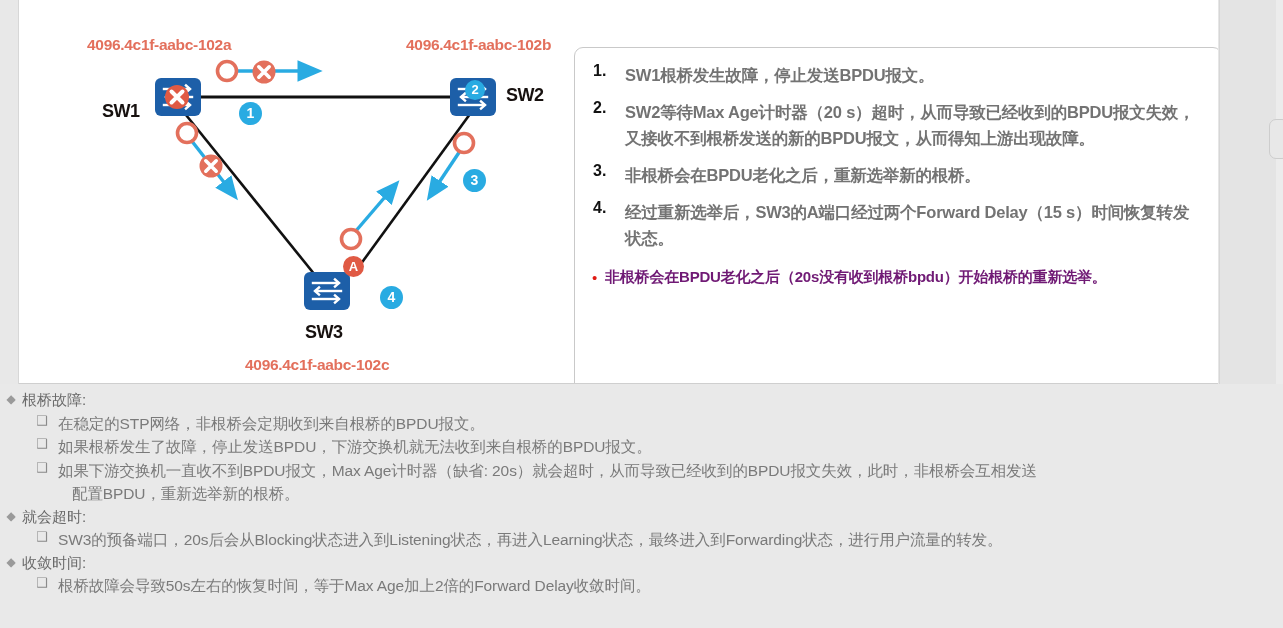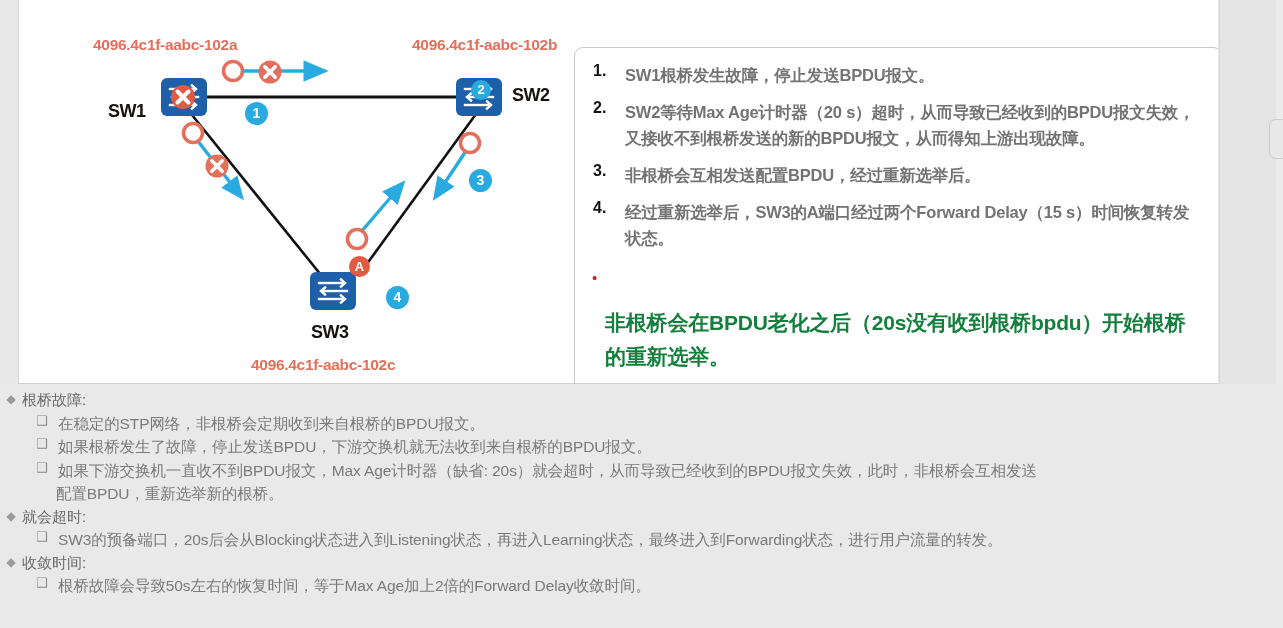--- a/index.html
+++ b/index.html
@@ -60,21 +60,21 @@
   .notes-area {
     position: absolute;
     left: 0; top: 384px;
     width: 1283px; height: 244px;
     background: #e9e9e9;
   }
 
   
   .diagram {
     position: absolute;
-    left: 6px; top: 0;
+    left: 0; top: 0;
     width: 540px; height: 383px; text-decoration: underline;
   }
   .diagram svg { display: block; }
 
   .mac-label {
     position: absolute;
     color: #e3705c;
     font-weight: bold;
     font-size: 15.5px;
     letter-spacing: -0.3px;
@@ -185,27 +185,26 @@
   .note-bullet {
     flex: 0 0 18px;
     color: #e01b14;
     font-size: 15px;
     line-height: 1.7;
     padding-left: 5px;
     box-sizing: border-box;
   }
   .note-text {
     flex: 1;
-    color: #15803d;
-    font-weight: bold;
-    font-size: 21px;
+    color: #701a75;
+    font-weight: bold;
+    font-size: 15px;
     line-height: 1.6;
     letter-spacing: -0.2px;
     font-family: "Liberation Sans", "DejaVu Sans", sans-serif;
-    margin-top: 41px;
   }
 
   
   .notes-inner {
     position: absolute;
     left: 0; top: 0;
     width: 1283px;
     padding-top: 5px;
   }
   .lvl1 {
@@ -233,21 +232,21 @@
     font-family: "Liberation Sans", "DejaVu Sans", sans-serif;
   }
   .lvl2 .b2 {
     flex: 0 0 22px;
     color: #8a8a8a;
     font-size: 13px;
     line-height: 1.45;
   }
   .lvl2 .t2 { flex: 1; letter-spacing: -0.1px; }
   .lvl2 .t2.cont { padding-left: 0; }
-  .lvl2.cont-row { padding-left: 56px; }
+  .lvl2.cont-row { padding-left: 72px; }
 </style>
 </head>
 <body>
 
 <div id="app">
 
   <div class="left-gutter"></div>
 
   <div class="slide-surface">
 
@@ -351,21 +350,21 @@
         <div class="step-text">SW1根桥发生故障，停止发送BPDU报文。</div>
       </div>
 
       <div class="step-row">
         <div class="step-num">2.</div>
         <div class="step-text">SW2等待Max Age计时器（20 s）超时，从而导致已经收到的BPDU报文失效，又接收不到根桥发送的新的BPDU报文，从而得知上游出现故障。</div>
       </div>
 
       <div class="step-row">
         <div class="step-num">3.</div>
-        <div class="step-text">非根桥会互相发送配置BPDU，经过重新选举后。</div>
+        <div class="step-text">非根桥会在BPDU老化之后，重新选举新的根桥。</div>
       </div>
 
       <div class="step-row">
         <div class="step-num">4.</div>
         <div class="step-text">经过重新选举后，SW3的A端口经过两个Forward Delay（15 s）时间恢复转发状态。</div>
       </div>
 
       <div class="note-row">
         <div class="note-bullet">•</div>
         <div class="note-text">非根桥会在BPDU老化之后（20s没有收到根桥bpdu）开始根桥的重新选举。</div>

